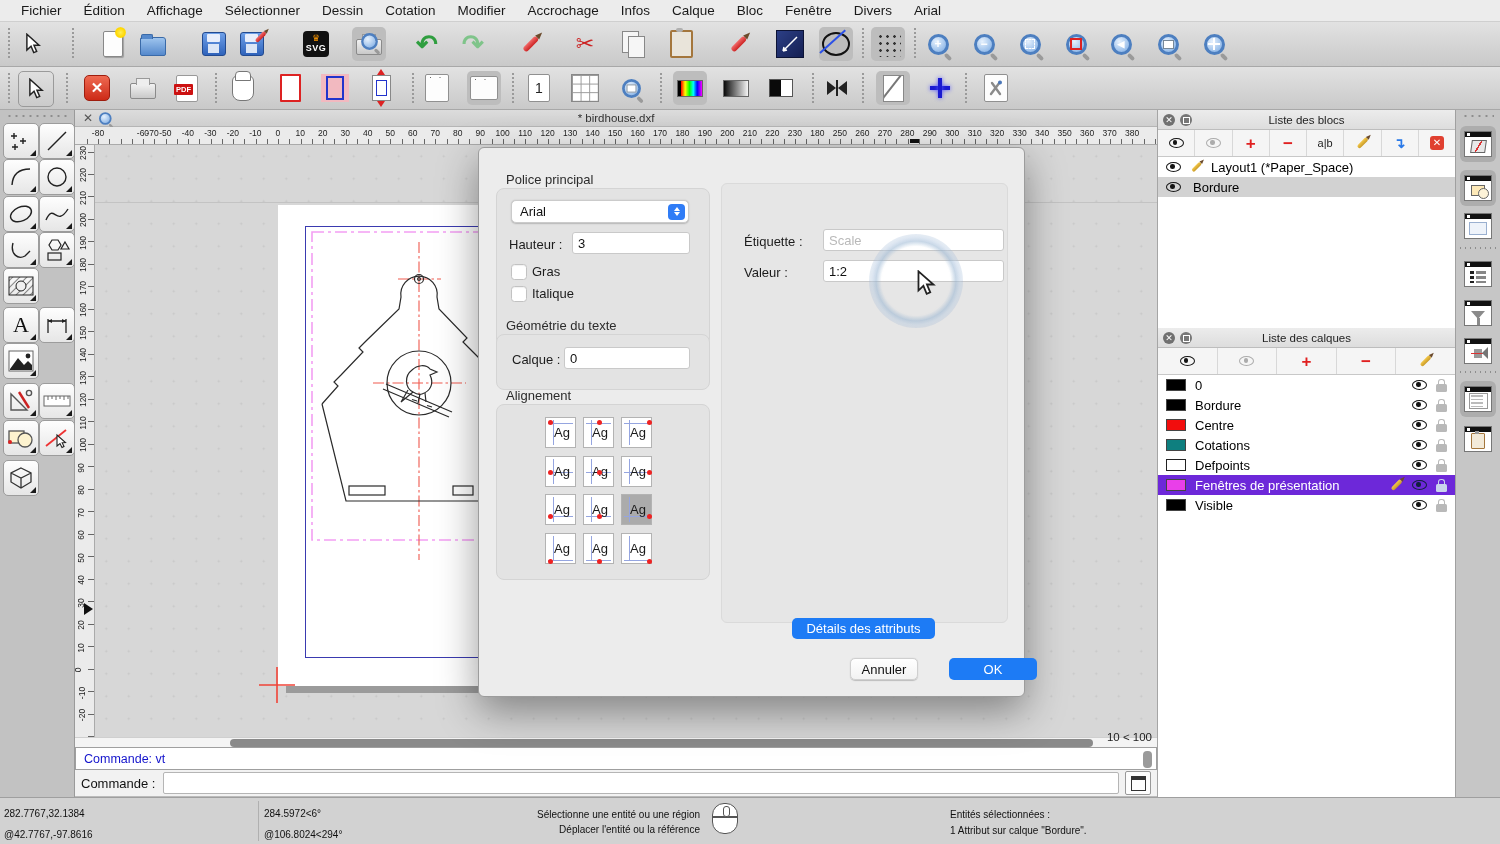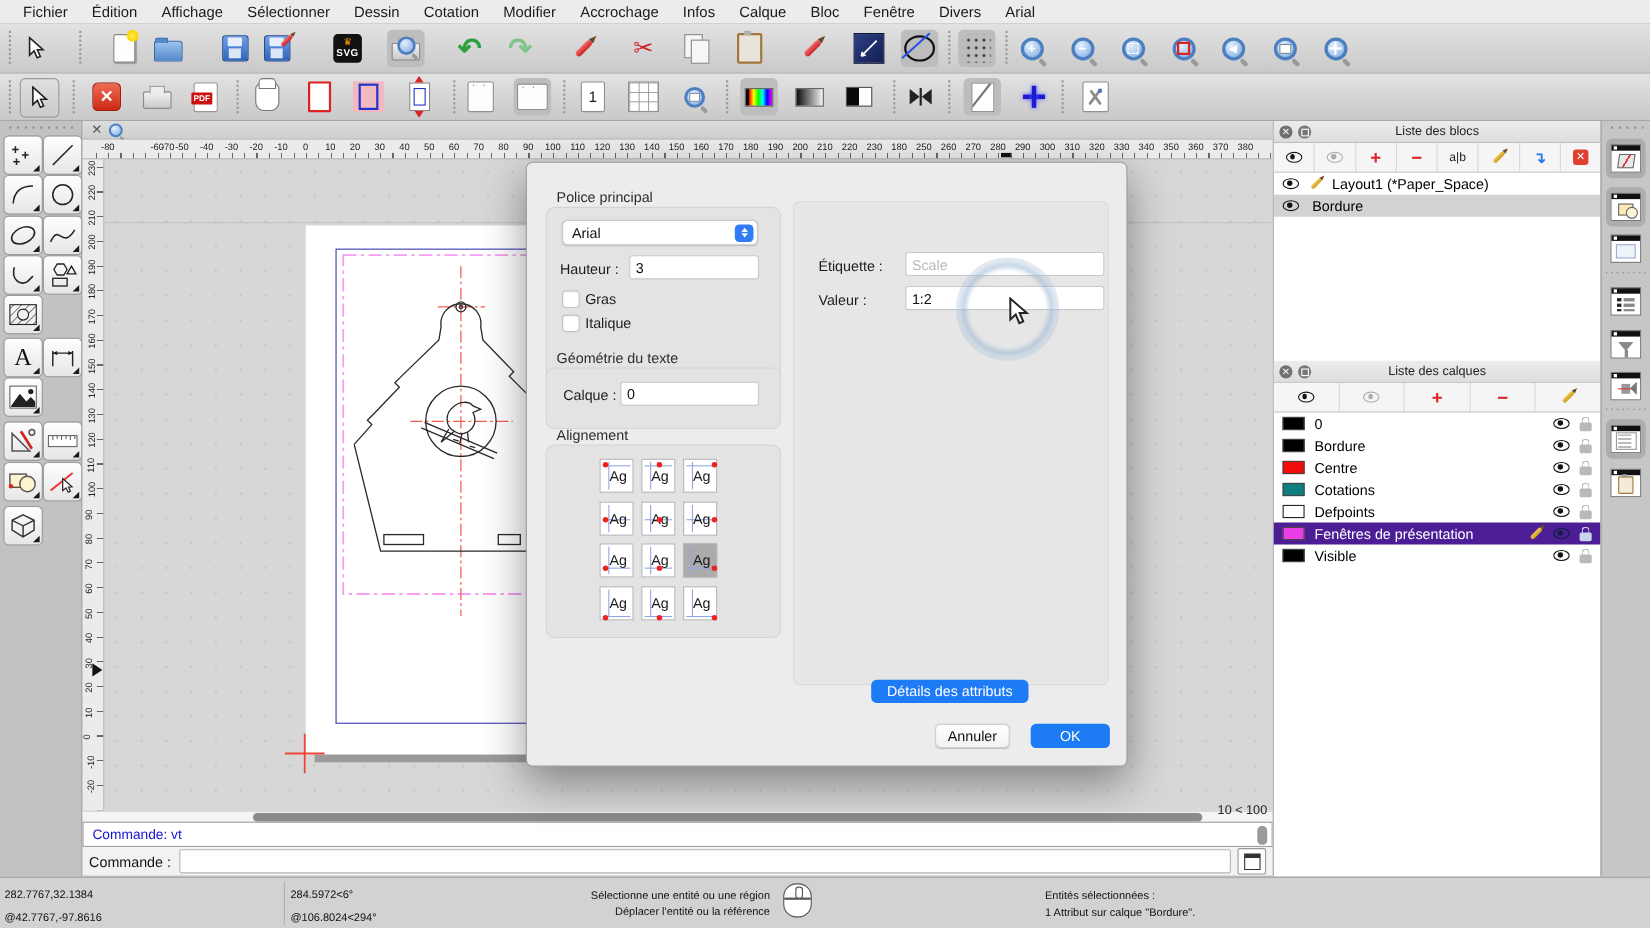--- a/index.html
+++ b/index.html
@@ -151,21 +151,21 @@
   .lock{width:11px;height:8px;background:#b9b9b9;border-radius:1.5px;position:relative;margin-top:5px}
   .lock:before{content:'';position:absolute;top:-5px;left:1.6px;width:5px;height:5px;border:1.6px solid #b9b9b9;border-bottom:none;border-radius:3px 3px 0 0}
   .brow,.lrow{display:flex;align-items:center;height:20px;font-size:13px;color:#000;padding-left:8px}
   .brow .nm{margin-left:12px}
   .brow .eye{margin-right:0}
   .brow .pencil{margin-left:9px;transform:rotate(-45deg) scale(.9)}
   .brow.selrow{background:#d2d2d2}
   .lrow .sw{width:20px;height:12px;border:1px solid #444;box-sizing:border-box;margin-right:9px}
   .lrow .nm{flex:1}
   .lrow .right{display:flex;align-items:center;gap:9px;margin-right:8px}
-  .lrow.selrow{background:#4c1d95;color:#fff}
+  .lrow.selrow{background:#6d28d9;color:#fff}
   .lrow.selrow .eye{border-color:#10203d}
   .lrow.selrow .eye:after{background:#10203d}
   .lrow.selrow .lock{background:#c9d4ec}
   .lrow.selrow .lock:before{border-color:#c9d4ec}
   
   #strip{left:1455px;top:110px;width:45px;height:687px;background:#c6c6c6;border-left:1px solid #a0a0a0;box-sizing:border-box}
   #strip .handle{position:absolute;left:6px;top:3px;width:32px;height:6px}
   .dockbtn{position:absolute;left:4px;width:36px;height:36px;border-radius:6px;display:flex;align-items:center;justify-content:center}
   .dockbtn.on{background:#adadad}
   .dockbtn .win{width:28px;height:26px;background:#fff;border:1px solid #777;position:relative;display:flex;align-items:center;justify-content:center;padding-top:4px;box-sizing:border-box}
@@ -555,20 +555,21 @@
   <div class="pbtn cn" style="left:3px;top:350px">
       <svg width="28" height="26">
         <path d="M14,3 L24,8 L24,17 L14,23 L4,17 L4,8 Z M4,8 L14,13 L24,8 M14,13 L14,23" stroke="#333" stroke-width="1.3" fill="none"></path>
       </svg>
     </div>
 </div>
 
 <div id="tabbar" class="a">
   <span class="x">✕</span>
   <span class="mag tmag"></span>
+  <span id="tabtitle">* birdhouse.dxf</span>
 </div>
 <div id="hruler" class="a">
     <span class="hl" style="left: 23px;">-80</span>
     <span class="hl" style="left: 45.48px; margin-left: 32px;">-70</span>
     <span class="hl" style="left: 67.96px;">-60</span>
     <span class="hl" style="left: 90.44px;">-50</span>
     <span class="hl" style="left: 112.92px;">-40</span>
     <span class="hl" style="left: 135.4px;">-30</span>
     <span class="hl" style="left: 157.88px;">-20</span>
     <span class="hl" style="left: 180.36px;">-10</span>
@@ -992,19 +993,19 @@
     </div>
 
   <div class="rpanel" style="left:242px;top:35px;width:285px;height:438px"></div>
   <span class="flabel" style="left:265px;top:86px">Étiquette :</span>
   <input class="field" style="left: 344px; top: 81px; width: 181px;" type="text" placeholder="Scale">
   <span class="flabel" style="left:265px;top:117px">Valeur :</span>
   <input class="field" style="left: 344px; top: 112px; width: 181px;" type="text" value="1:2">
 
   <div class="btn blue" style="left:313px;top:470px;width:143px;height:21px">Détails des attributs</div>
   <div class="btn plain" style="left:371px;top:510px;width:68px;height:22px">Annuler</div>
-  <div class="btn blue" style="left:458px;top:510px;width:72px;height:22px">OK</div>
+  <div class="btn blue" style="left:470px;top:510px;width:88px;height:22px">OK</div>
 
   <div id="ripple"></div>
   <svg id="dlgcursor" width="22" height="26" viewBox="0 0 15 19">
     <path d="M2,1 L2,15 L5.6,11.6 L8,17.4 L10.6,16.3 L8.2,10.6 L13,10.6 Z" fill="#fff" stroke="#222" stroke-width="1.3"></path>
   </svg>
 </div>
 
 </body></html>

